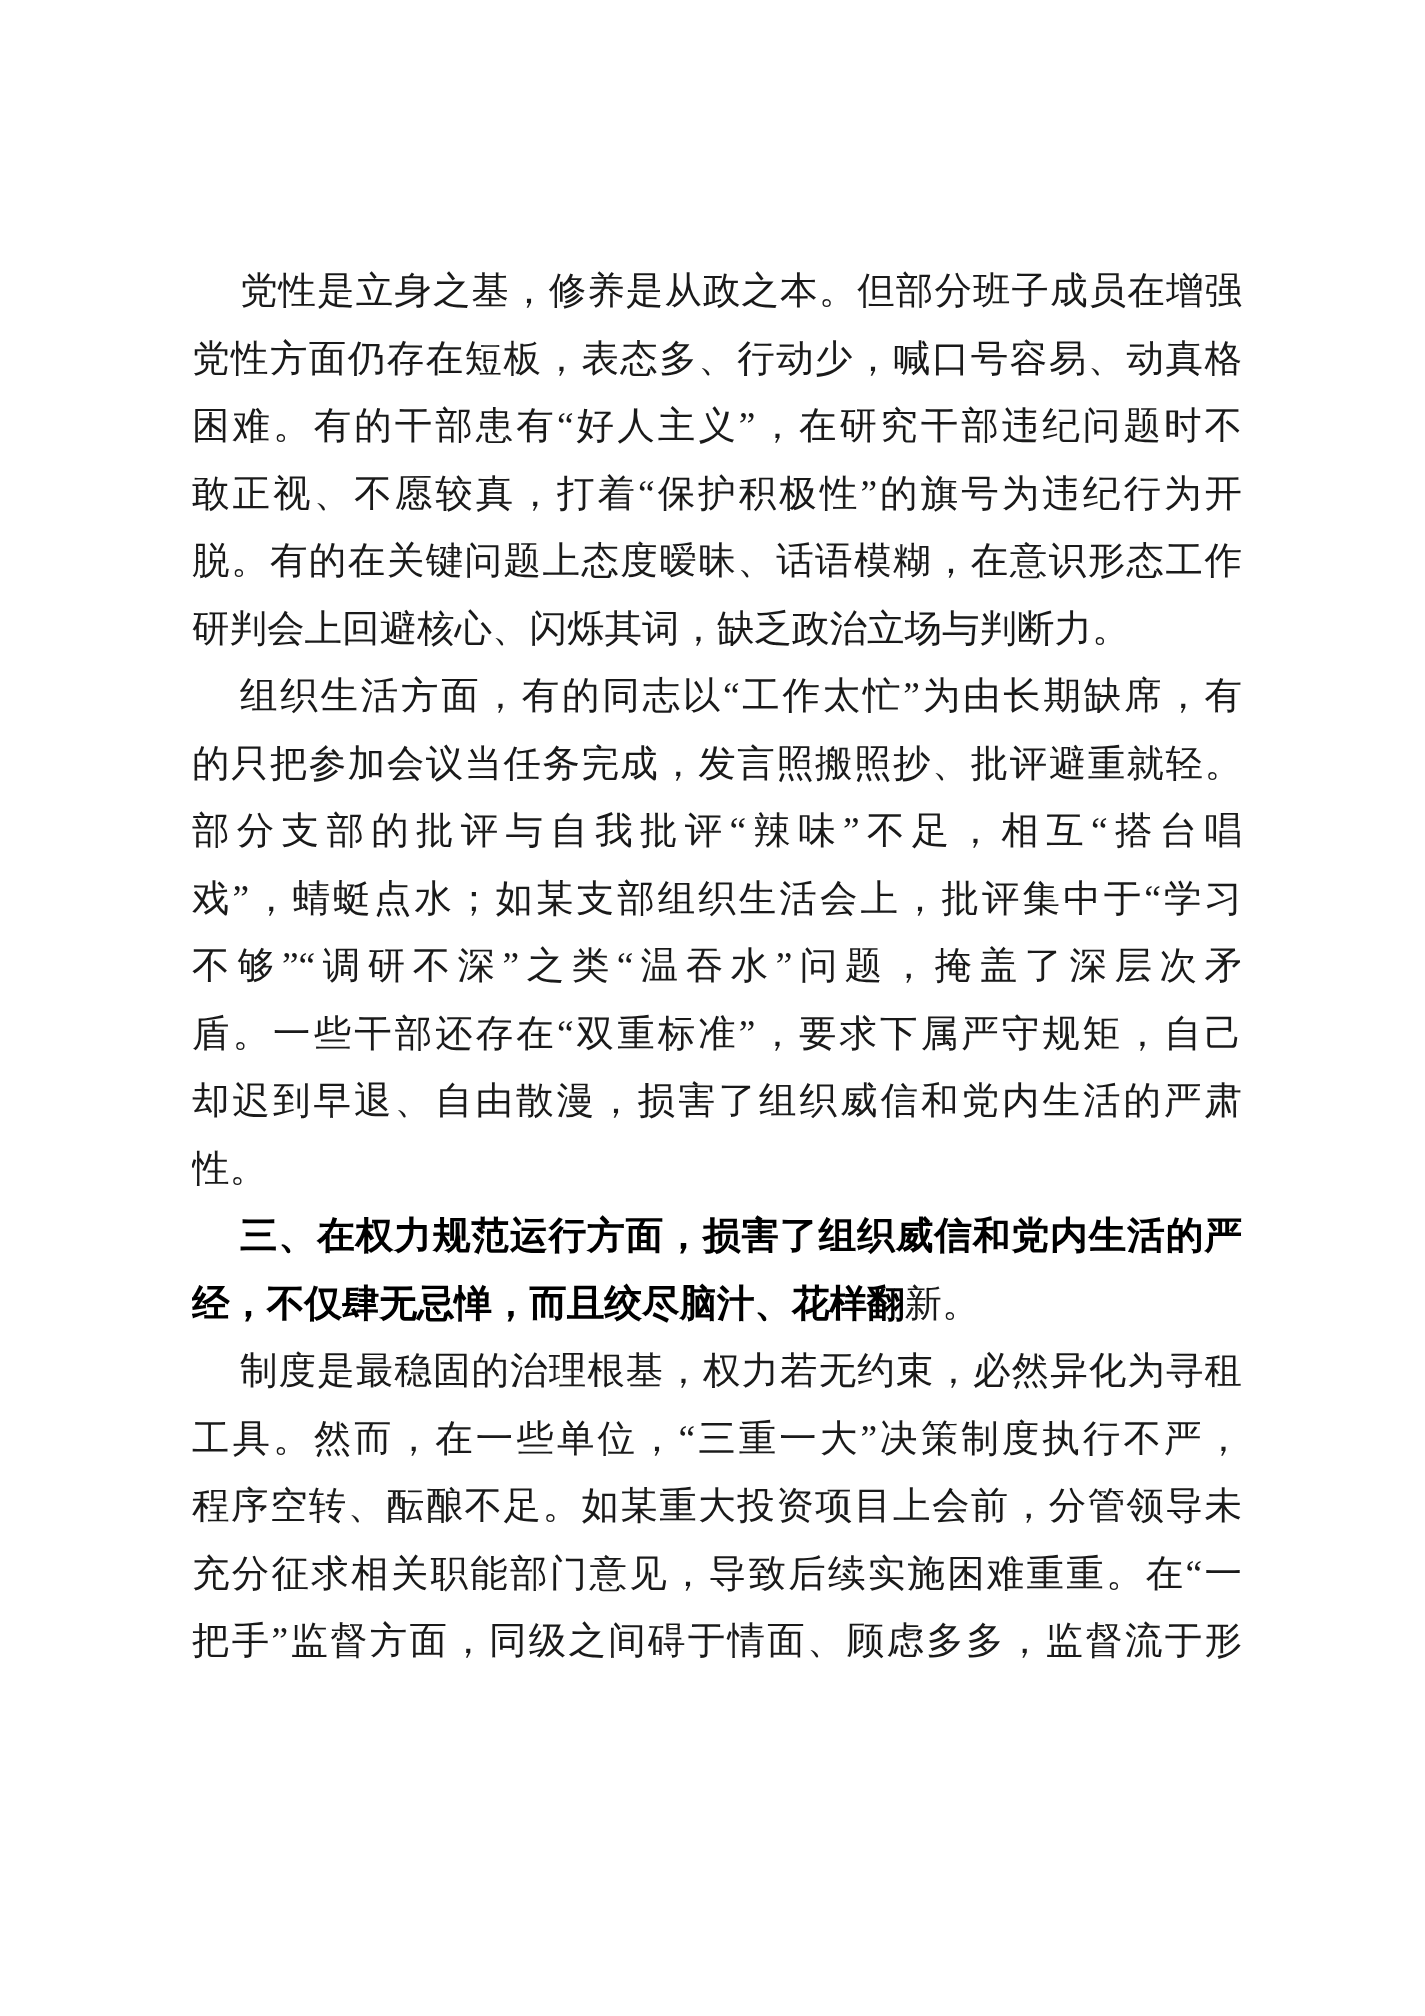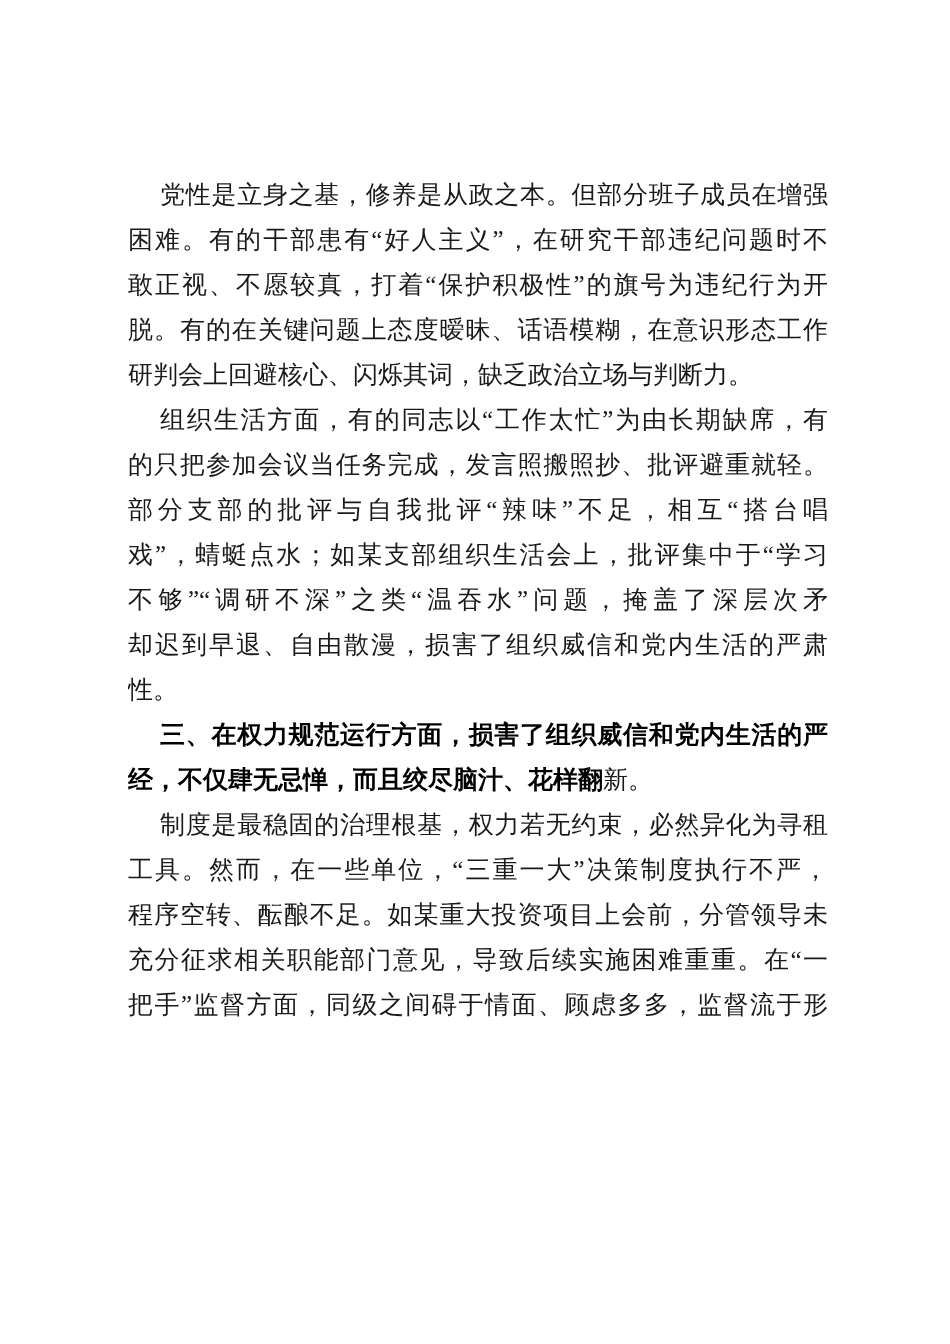--- a/index.html
+++ b/index.html
@@ -53,32 +53,34 @@
   }
 </style>
 </head>
 <body>
 
 <div class="page">
   <div class="doc-body">
 
     <div class="para">
       <div class="line indent">党性是立身之基，修养是从政之本。但部分班子成员在增强</div>
+      <div class="line">党性方面仍存在短板，表态多、行动少，喊口号容易、动真格</div>
       <div class="line">困难。有的干部患有“好人主义”，在研究干部违纪问题时不</div>
       <div class="line">敢正视、不愿较真，打着“保护积极性”的旗号为违纪行为开</div>
       <div class="line">脱。有的在关键问题上态度暧昧、话语模糊，在意识形态工作</div>
       <div class="line last">研判会上回避核心、闪烁其词，缺乏政治立场与判断力。</div>
     </div>
 
     <div class="para">
       <div class="line indent">组织生活方面，有的同志以“工作太忙”为由长期缺席，有</div>
       <div class="line">的只把参加会议当任务完成，发言照搬照抄、批评避重就轻。</div>
       <div class="line">部分支部的批评与自我批评“辣味”不足，相互“搭台唱</div>
       <div class="line">戏”，蜻蜓点水；如某支部组织生活会上，批评集中于“学习</div>
       <div class="line">不够”“调研不深”之类“温吞水”问题，掩盖了深层次矛</div>
+      <div class="line">盾。一些干部还存在“双重标准”，要求下属严守规矩，自己</div>
       <div class="line">却迟到早退、自由散漫，损害了组织威信和党内生活的严肃</div>
       <div class="line last">性。</div>
     </div>
 
     <div class="para heading">
       <div class="line indent">三、在权力规范运行方面，损害了组织威信和党内生活的严肃</div>
       <div class="line last"><span class="bold-run">经，不仅肆无忌惮，而且绞尽脑汁、花样翻</span><span class="regular-run">新。</span></div>
     </div>
 
     <div class="para">

